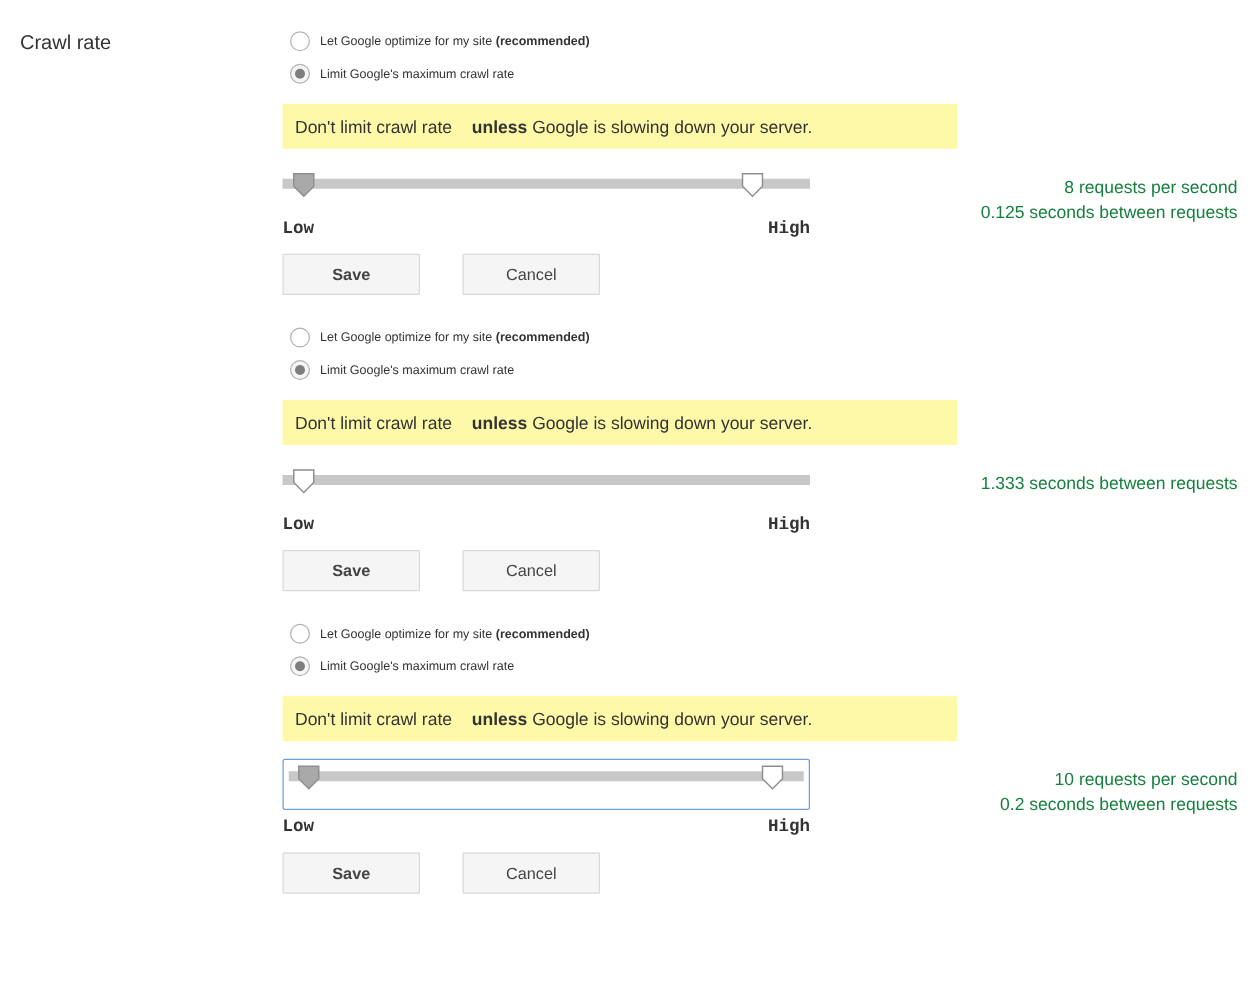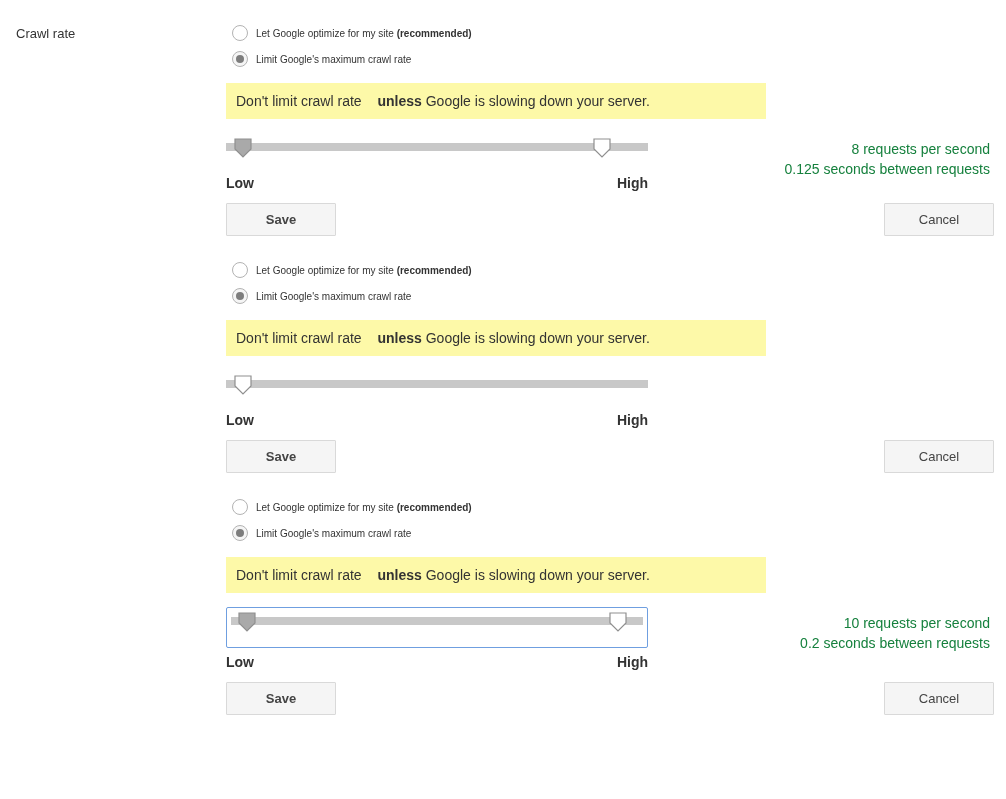--- a/index.html
+++ b/index.html
@@ -14,21 +14,21 @@
   .wrap {
     display: flex;
     align-items: flex-start;
     padding: 20px 12px 20px 16px;
     box-sizing: border-box;
   }
   .label-col {
     width: 210px;
     flex: 0 0 210px;
     padding-top: 6px;
-    font-size: 13px;
+    font-size: 16px;
     color: #333;
   }
   .content-col {
     flex: 1 1 auto;
   }
   .block {
     margin-bottom: 22px;
   }
   .radio-row {
     display: flex;
@@ -68,20 +68,21 @@
   .notice .b { font-weight: bold; margin-left: 12px; }
 
   .slider-row {
     display: flex;
     align-items: flex-start;
     margin-top: 8px;
   }
   .slider-box {
     width: 422px;
     position: relative;
+    font-family: Liberation Mono, monospace;
   }
   .slider-track-wrap {
     position: relative;
     height: 30px;
     padding: 6px 0 0 0;
   }
   .slider-track-wrap.focused {
     border: 1px solid #6f9fe0;
     border-radius: 2px;
     padding: 5px 4px 4px 4px;
@@ -112,22 +113,21 @@
     padding-top: 6px;
     padding-right: 4px;
     font-size: 14px;
     color: #15803d;
   }
   .rate-col div { line-height: 20px; }
 
   .btn-row {
     margin-top: 12px;
     display: flex;
-    gap: 22px;
-    justify-content: space-between;
+    gap: 34px;
   }
   .btn {
     display: inline-block;
     min-width: 72px;
     text-align: center;
     padding: 8px 18px;
     font-size: 13px;
     color: #444;
     background: #f5f5f5;
     border: 1px solid #d9d9d9;
@@ -198,20 +198,21 @@
                     <path d="M1 1 H17 V11 L9 19 L1 11 Z" stroke-width="1.2"></path>
                   </svg></div>
               </div>
             </div>
             <div class="slider-labels">
               <span>Low</span>
               <span>High</span>
             </div>
           </div>
           <div class="rate-col">
+            <div>1.333 seconds between requests</div>
           </div>
         </div>
         <div class="btn-row">
           <span class="btn save">Save</span>
           <span class="btn">Cancel</span>
         </div>
       </div>
       <div class="block">
         <div class="radio-row">
           <span class="radio"></span>

